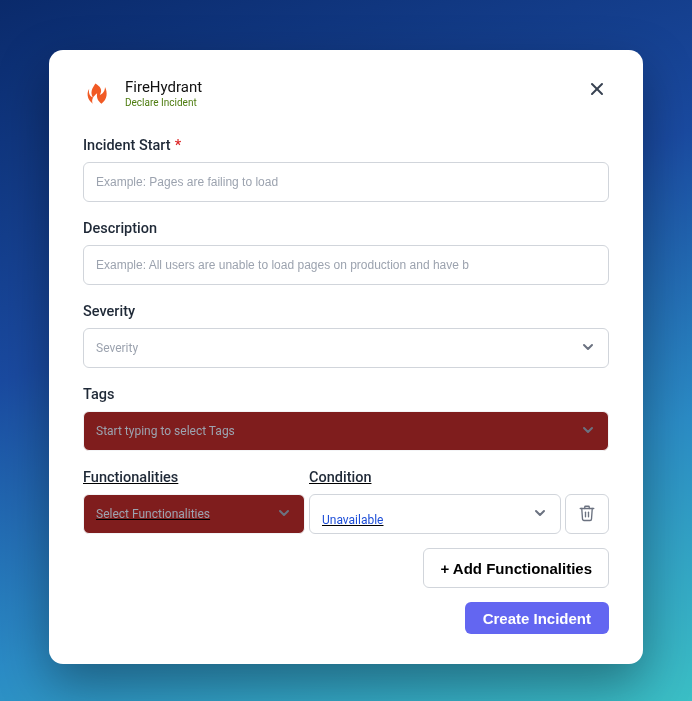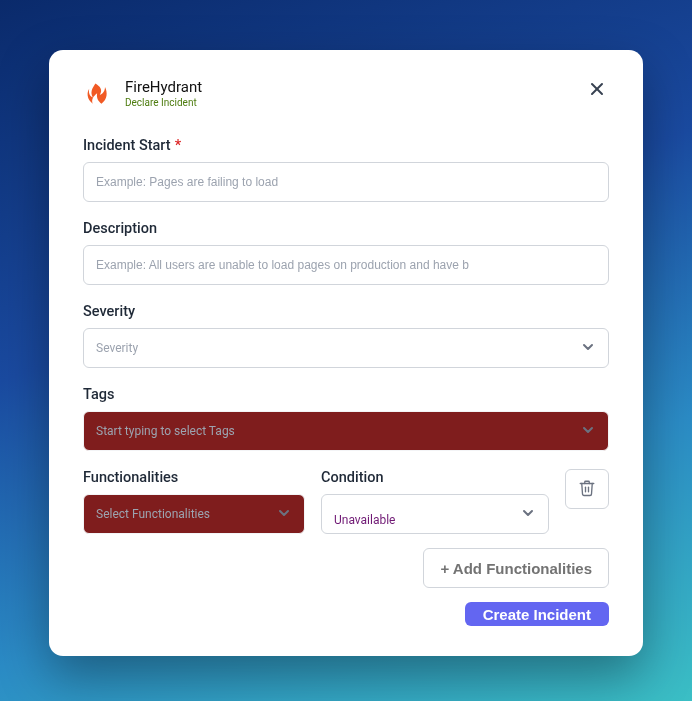--- a/index.html
+++ b/index.html
@@ -62,26 +62,28 @@
   .text-input::placeholder { color: #9ca3af; }
   .select-box {
     justify-content: space-between;
     cursor: pointer;
   }
   .select-box.filled-grey {
     background: #7f1d1d;
     border-color: #f3f4f6;
   }
   .select-placeholder { color: #9ca3af; }
-  .select-value { color: #701a75; margin-top: 12px; }
+  .select-value { color: #1d4ed8; margin-top: 12px; }
   .chevron { color: #6b7280; flex-shrink:0; }
   .row {
     display: flex;
-    gap: 16px;
+    gap: 4px;
+    align-items: flex-end;
     margin-bottom: 14px;
+    text-decoration: underline;
   }
   .col-func { width: 222px; }
   .col-cond { flex: 1; }
   .trash-btn {
     width: 44px; height: 40px;
     border: 1px solid #d1d5db;
     border-radius: 6px;
     background: #fff;
     display:flex; align-items:center; justify-content:center;
     cursor:pointer;
@@ -91,28 +93,28 @@
     display:flex; justify-content:flex-end; margin-bottom: 14px;
   }
   .add-func-btn {
     height: 40px;
     padding: 0 16px;
     border: 1px solid #d1d5db;
     border-radius: 6px;
     background: #fff;
     font-size: 15px;
     font-weight: 600;
-    color: #737373;
+    color: #000000;
     cursor: pointer;
   }
   .footer {
     display:flex; justify-content:flex-end;
   }
   .primary-btn {
-    height: 24px;
+    height: 32px;
     padding: 0 18px;
     border: none;
     border-radius: 6px;
     background: #6366f1;
     color: #fff;
     font-size: 15px;
     font-weight: 600;
     cursor: pointer;
   }
 </style>

